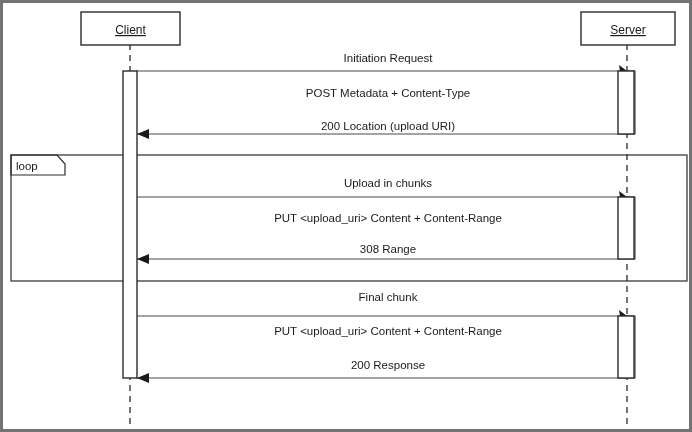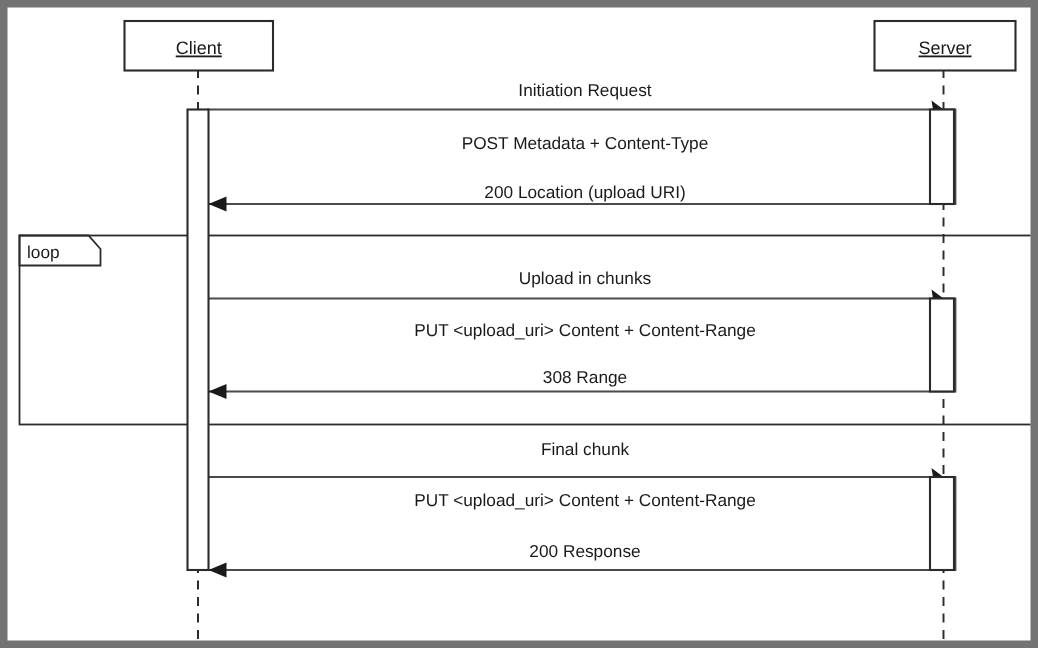--- a/index.html
+++ b/index.html
@@ -9,21 +9,21 @@
     background: #ffffff;
   }
   body {
     font-family: "Liberation Sans", sans-serif;
   }
   #canvas {
     position: relative;
     width: 692px;
     height: 432px;
     background: #ffffff;
-    border: 5px solid #737373;
+    border: 3px solid #737373;
     box-sizing: border-box;
     overflow: hidden;
   }
   #diagram-svg {
     position: absolute;
     left: 0;
     top: 0;
     width: 692px;
     height: 432px;
     display: block;

